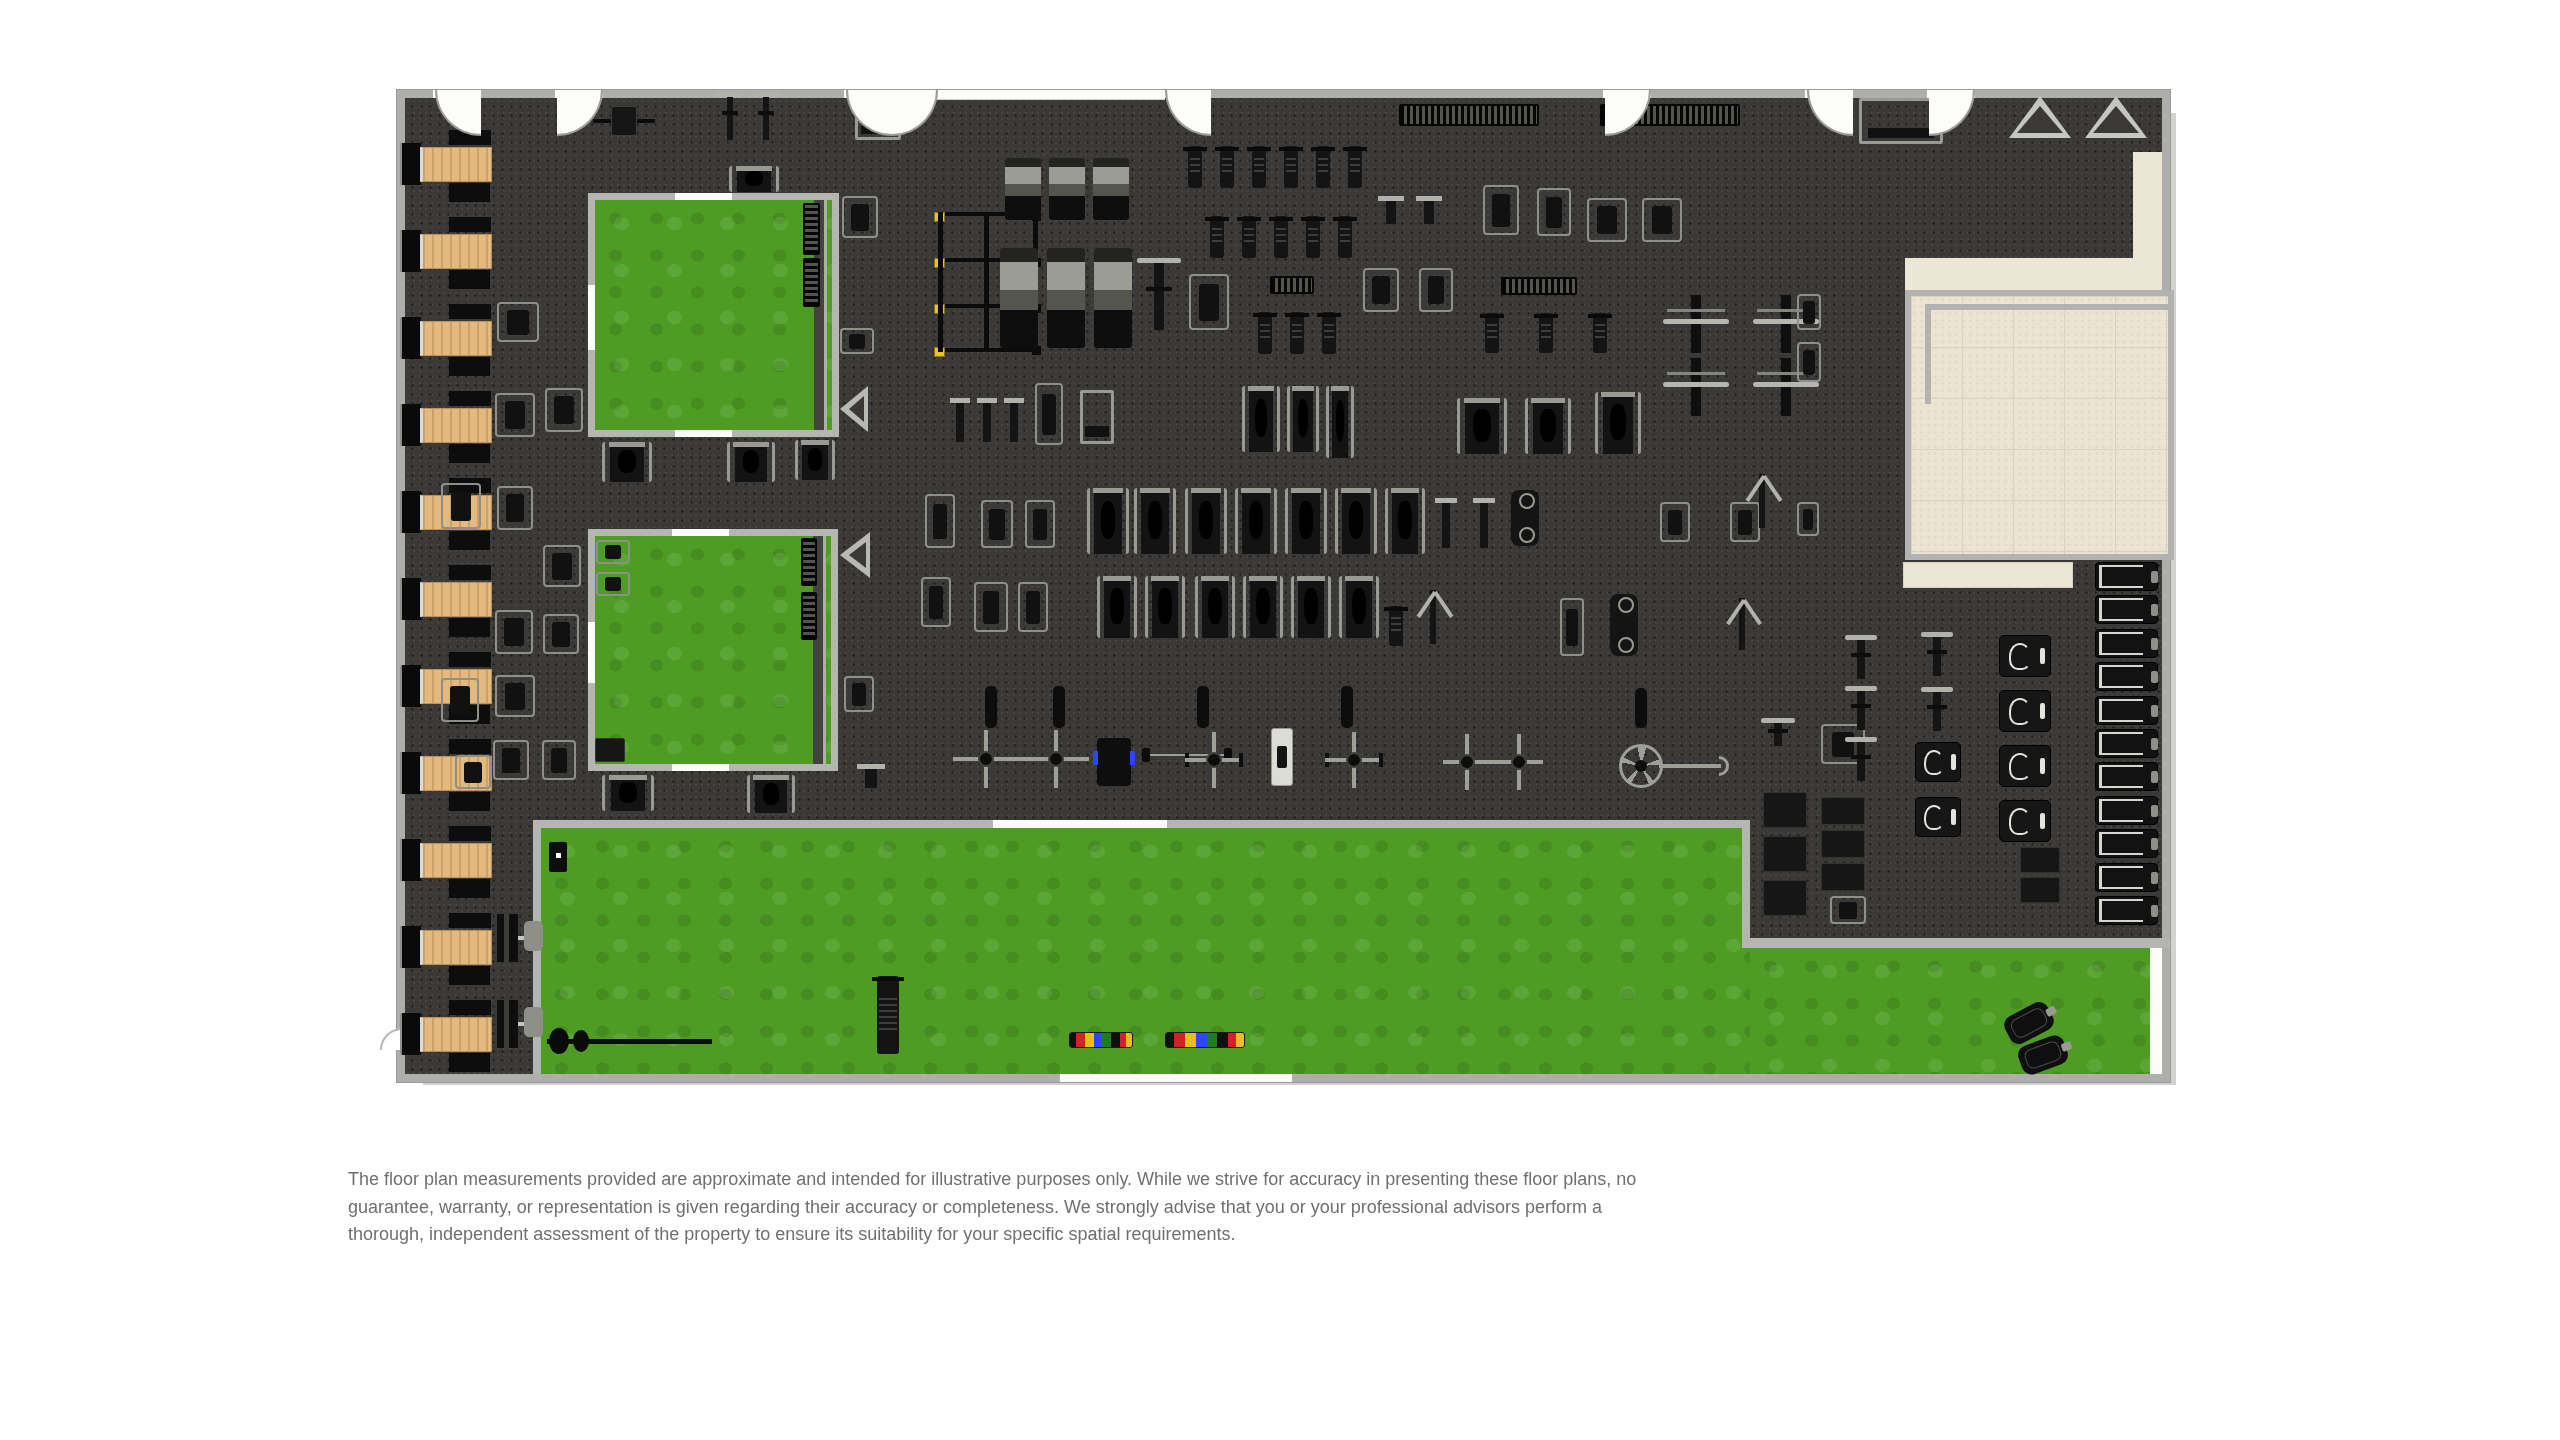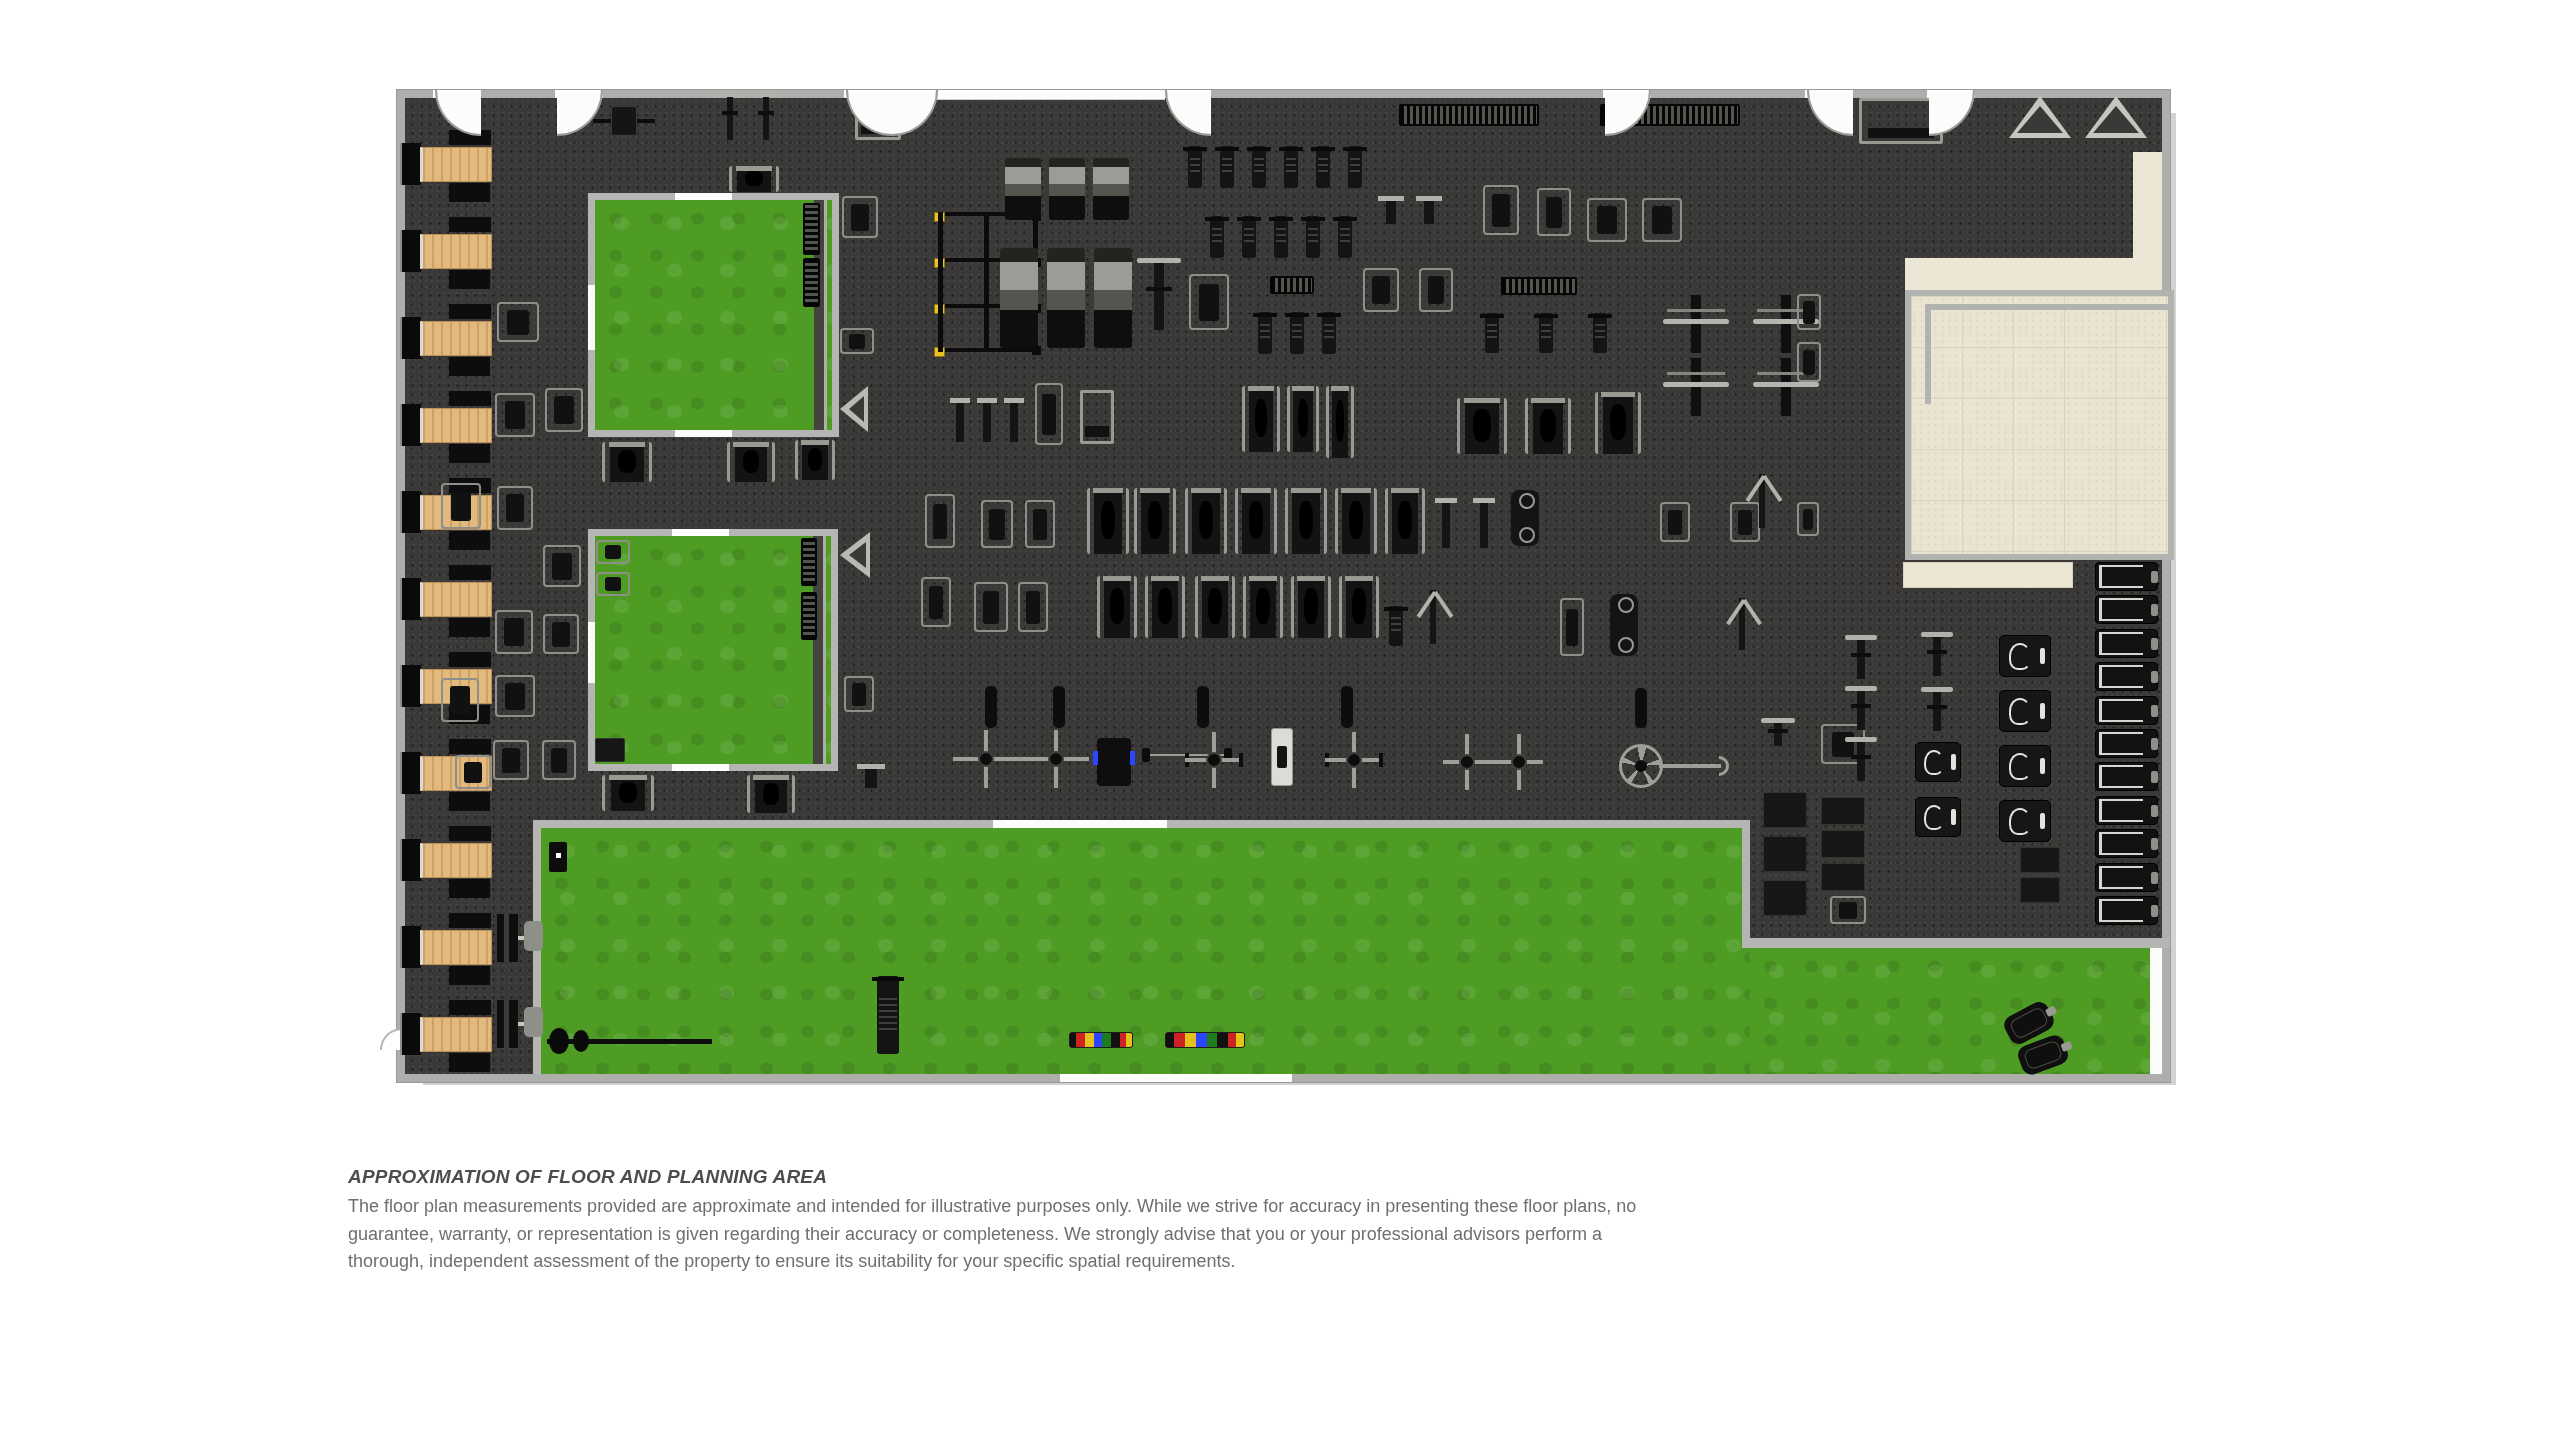--- a/index.html
+++ b/index.html
@@ -492,17 +492,16 @@
       <div class="eq eq-seated" style="left: 1602px; top: 545px; width: 52px; height: 42px;"></div>
       <div class="eq eq-seated" style="left: 1602px; top: 600px; width: 52px; height: 42px;"></div>
       <div class="eq eq-seated" style="left: 1602px; top: 655px; width: 52px; height: 42px;"></div>
       <div class="eq eq-seated" style="left: 1602px; top: 710px; width: 52px; height: 42px;"></div>
       <div class="eq eq-matdark" style="left: 1623px; top: 757px; width: 40px; height: 26px;"></div>
       <div class="eq eq-matdark" style="left: 1623px; top: 787px; width: 40px; height: 26px;"></div>
     </div>
 </div>
 
 <div class="disclaimer">
-  <p class="disclaimer-title">APPROXIMATION OF FLOOR AND PLANNING AREA</p>
   <p class="disclaimer-body">The floor plan measurements provided are approximate and intended for illustrative purposes only. While we strive for accuracy in presenting these floor plans, no
 guarantee, warranty, or representation is given regarding their accuracy or completeness. We strongly advise that you or your professional advisors perform a
 thorough, independent assessment of the property to ensure its suitability for your specific spatial requirements.</p>
 </div>
 
 </body></html>

